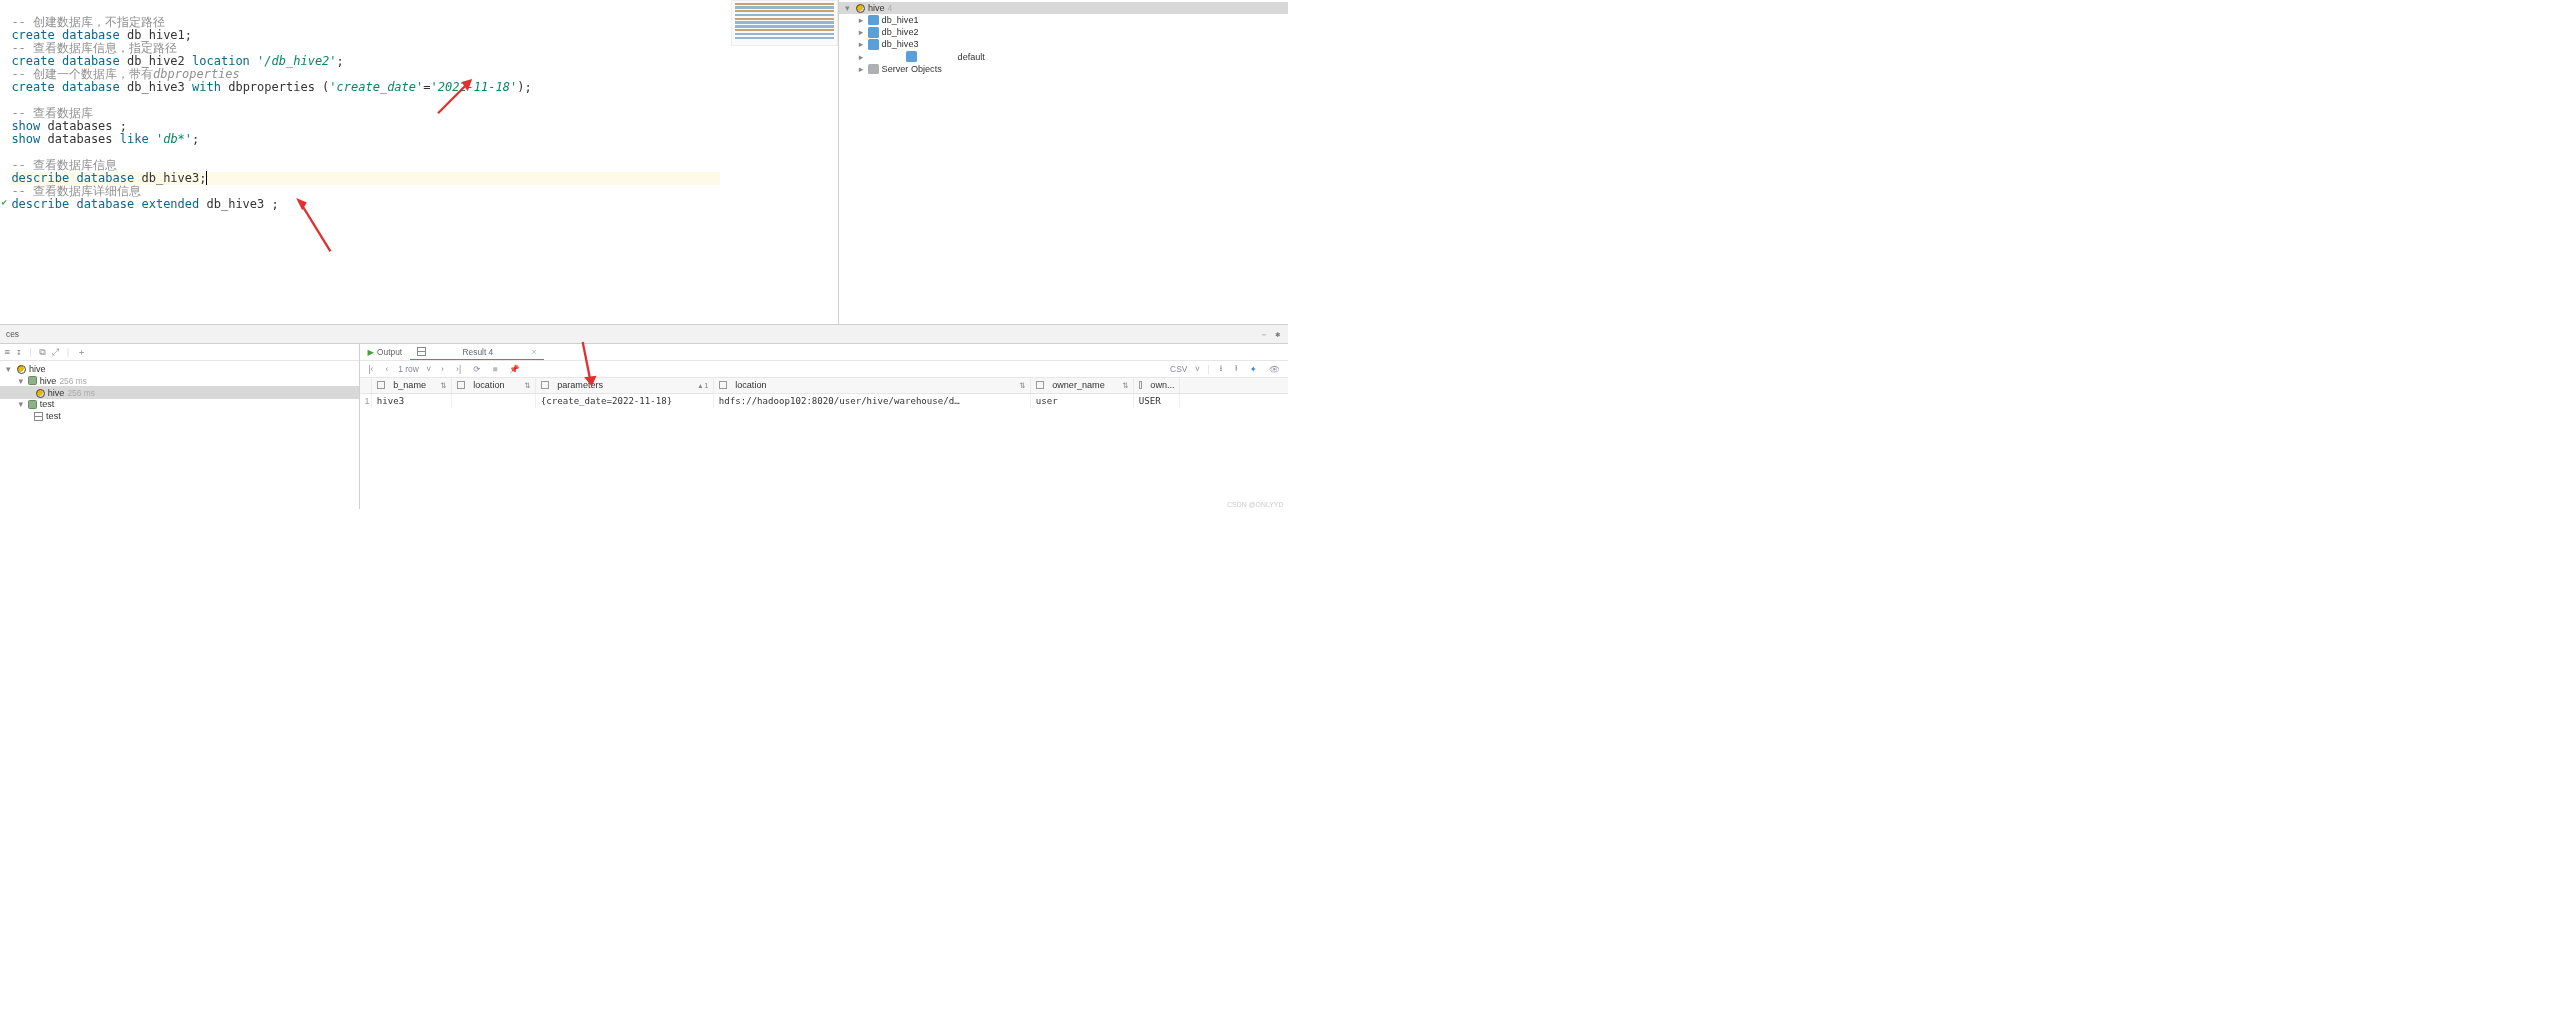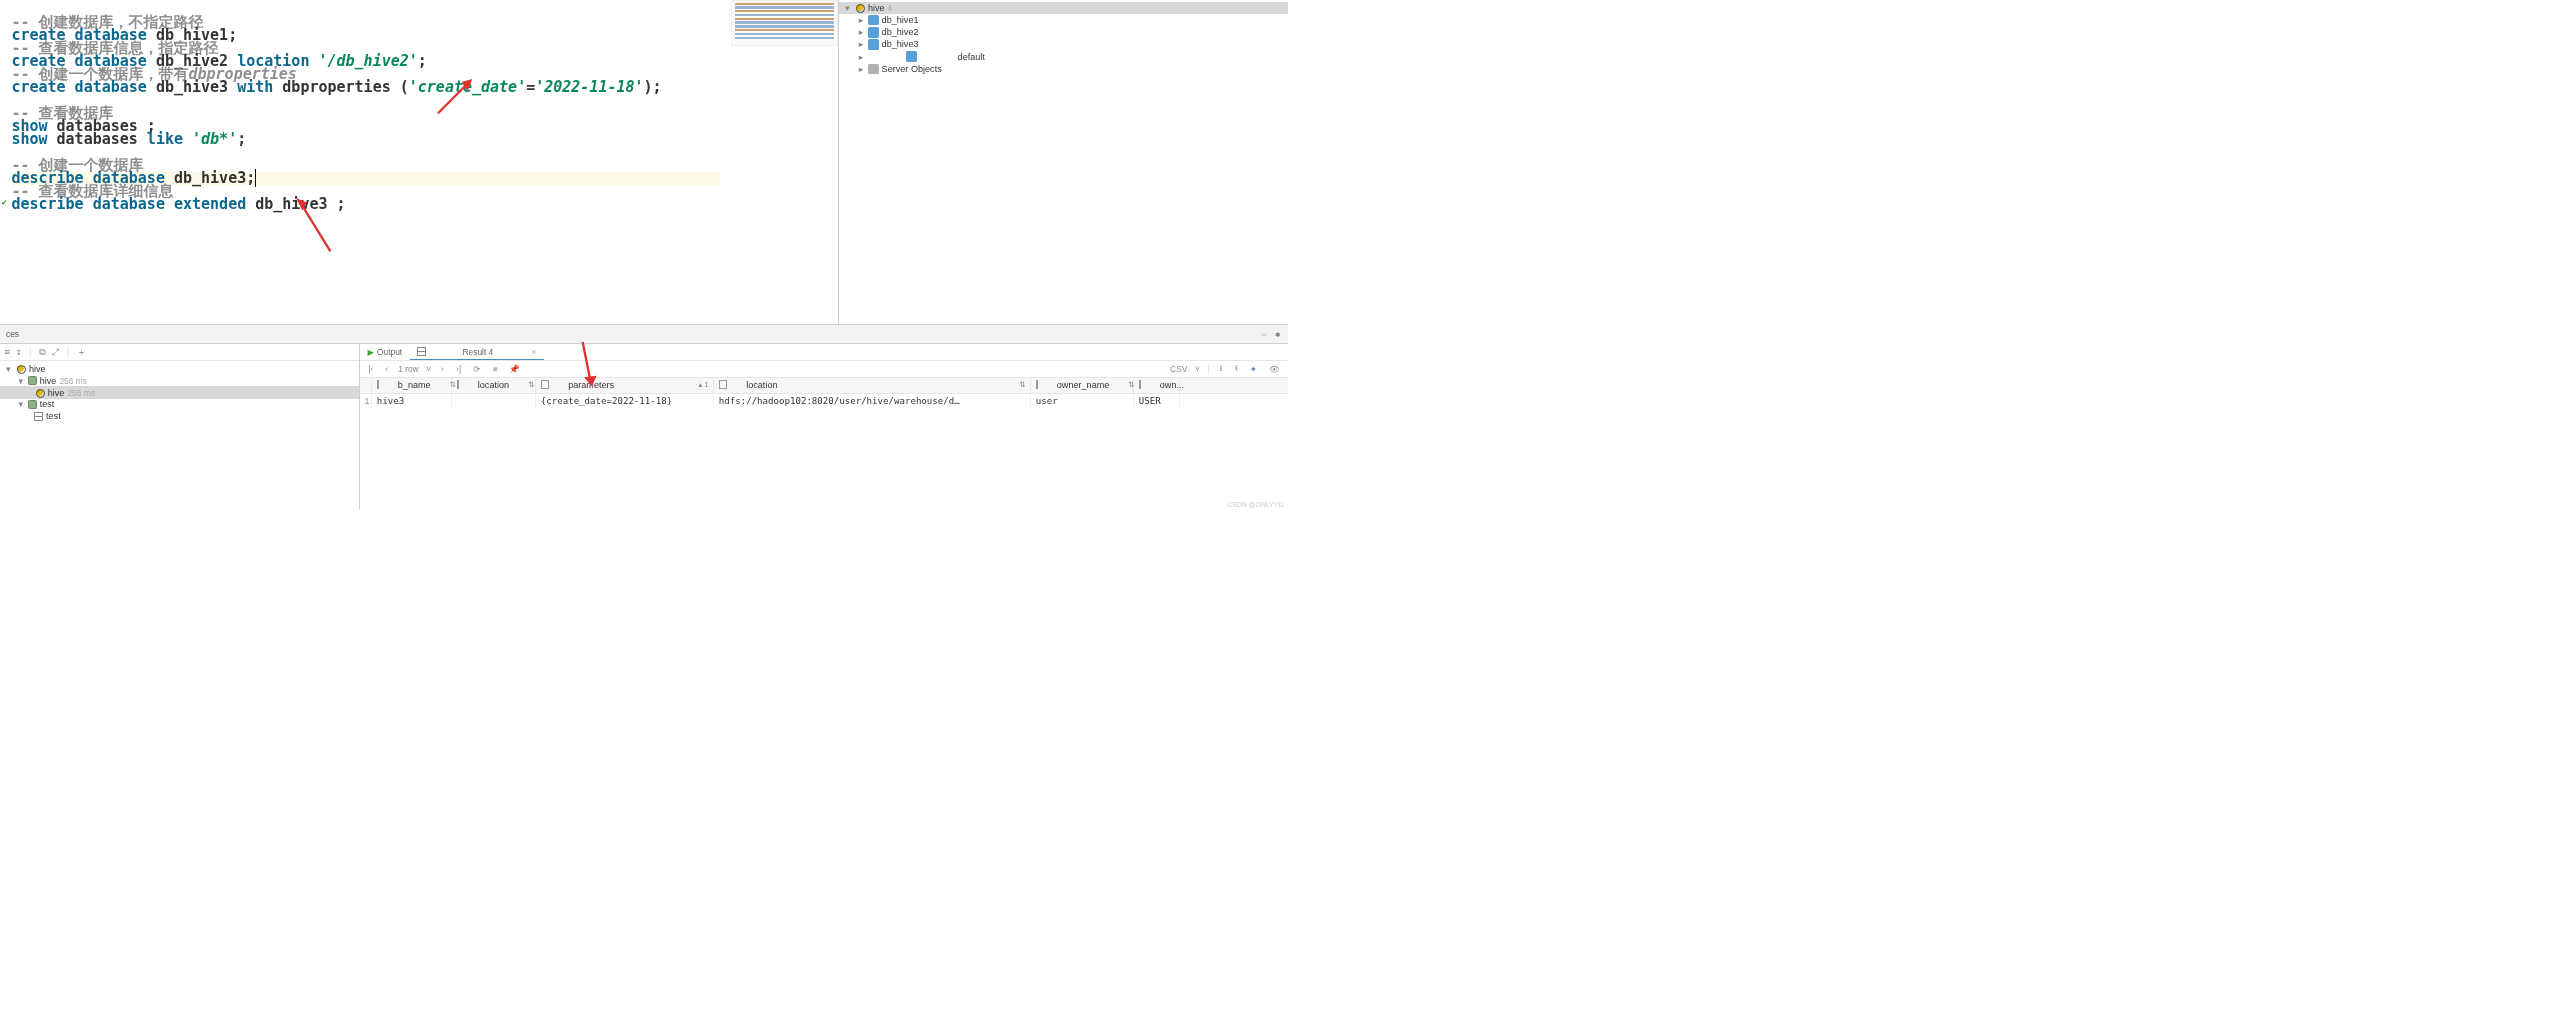--- a/index.html
+++ b/index.html
@@ -6,21 +6,21 @@
 body { font-family: "Menlo", "Consolas", monospace; font-size: 10px; background: #fff; color: #333; overflow: hidden; }
 .main-grid { display: grid; grid-template-columns: 839px 1fr; grid-template-rows: 325px 19px 1fr; height: 509px; width: 1288px; }
 .editor-area { grid-column: 1; grid-row: 1; position: relative; border-right: 0.8px solid #d0d0d0; border-bottom: 0.8px solid #d0d0d0; overflow: hidden; }
 .db-tree-area { grid-column: 2; grid-row: 1; border-bottom: 0.8px solid #d0d0d0; background: #fff; }
 .services-header { grid-column: 1 / 3; grid-row: 2; border-bottom: 0.8px solid #d0d0d0; background: #f2f2f2; display: flex; align-items: center; padding: 0 3px; font-size: 8.4px; color: #555; }
 .bottom-area { grid-column: 1 / 3; grid-row: 3; display: grid; grid-template-columns: 360px 1fr; }
 .bottom-left { border-right: 0.8px solid #d0d0d0; }
 .bottom-right { }
 
 
-.editor-pad { padding: 3px 11.4px; line-height: 13px; font-size: 15px; white-space: pre; font-weight: bold; }
+.editor-pad { padding: 3px 11.4px; line-height: 13px; font-size: 12px; white-space: pre; }
 .c-key { color: #0b678f; }
 .c-str { color: #08875f; font-style: italic; }
 .c-comm { color: #909090; }
 .c-commit { font-style: italic; }
 .line-hl { background: #fdfae7; display: inline-block; width: 709px; }
 .cursor-bar { border-left: 0.8px solid #000; }
 
 .analysis-strip { position: absolute; top: 6.1px; right: 6.1px; display: flex; gap: 4.6px; align-items: center; color: #888; font-size: 8.4px; }
 .check { color: #3a9a3a; }
 .minimap { position: absolute; top: 0; right: 0; width: 107px; height: 46px; background: #fafafa; border: 0.8px solid #eee; }
@@ -64,21 +64,21 @@
 .br-tab.active { background:#fff; border-bottom:1.5px solid #4a88c7;gap:36px; }
 .br-tab .play{color:#44a044;}
 .close-x { color:#aaa; padding-left:2.3px;}
 .br-toolbar { display:flex; align-items:center; gap:7.6px; padding:2.3px 6.1px; height:17px; border-bottom:0.8px solid #e6e6e6; font-family:sans-serif; font-size:8.4px; color:#889;}
 .br-toolbar .spacer{flex:1;}
 .br-toolbar .tb-btn{padding:0 2.3px;}
 
 
 .res-head, .res-row { display:grid; grid-template-columns: 12.2px 80px 84px 178px 317px 103px 46px; font-size: 9.1px; }
 .res-head { background:#f7f7f7; border-bottom:0.8px solid #e6e6e6; font-family:sans-serif;}
-.res-head .cell { padding: 2.3px 4.6px; border-right:0.8px solid #eaeaea; display:flex; align-items:flex-start; gap:19px;}
+.res-head .cell { padding: 2.3px 4.6px; border-right:0.8px solid #eaeaea; display:flex; align-items:center; gap:8px;}
 .res-head .cell.rn{justify-content:flex-end; color:#999;}
 .col-ic{width:8.4px;height:8.4px;border:0.8px solid #999;display:inline-block;}
 .sort{color:#888; margin-left:auto; font-size:7.6px;}
 .res-row .cell { padding: 2.3px 4.6px; border-right:0.8px solid #f0f0f0; font-family:monospace; white-space:nowrap; overflow:hidden; text-overflow:ellipsis;}
 .res-row .cell.rn{text-align:right;color:#999;font-family:sans-serif;}
 
 .arrow-red { position:absolute; pointer-events:none; }
 .arrow-red svg { overflow:visible; }
 .arrow-red path, .arrow-red line { stroke:#e03030; stroke-width:3; fill:none; }
 .arrow-red polygon { fill:#e03030; }
@@ -97,21 +97,21 @@
 <span class="c-key">create</span> <span class="c-key">database</span> <span>db_hive1</span>;
 <span class="c-comm">-- 查看数据库信息，指定路径</span>
 <span class="c-key">create</span> <span class="c-key">database</span> <span>db_hive2</span> <span class="c-key">location</span> <span class="c-str">'/db_hive2'</span>;
 <span class="c-comm"><span>-- 创建一个数据库，带有</span><span class="c-commit">dbproperties</span></span>
 <span class="c-key">create</span> <span class="c-key">database</span> <span>db_hive3</span> <span class="c-key">with</span> <span>dbproperties</span> (<span class="c-str">'create_date'</span><span>=</span><span class="c-str">'2022-11-18'</span>);
 
 <span class="c-comm">-- 查看数据库</span>
 <span class="c-key">show</span> <span>databases</span> ;
 <span class="c-key">show</span> <span>databases</span> <span class="c-key">like</span> <span class="c-str">'db*'</span>;
 
-<span class="c-comm">-- 创建一个数据库</span>
+<span class="c-comm">-- 查看数据库信息</span>
 <span class="line-hl"><span class="c-key">describe</span> <span class="c-key">database</span> <span>db_hive3</span>;<span class="cursor-bar"></span></span>
 <span class="c-comm">-- 查看数据库详细信息</span>
 <span class="c-key">describe</span> <span class="c-key">database</span> <span class="c-key">extended</span> <span>db_hive3</span> ;
 </div>
 
     <div class="analysis-strip">
       <span class="check">✔</span>
       <span>1</span>
       <span>˄</span>
       <span>˅</span>

